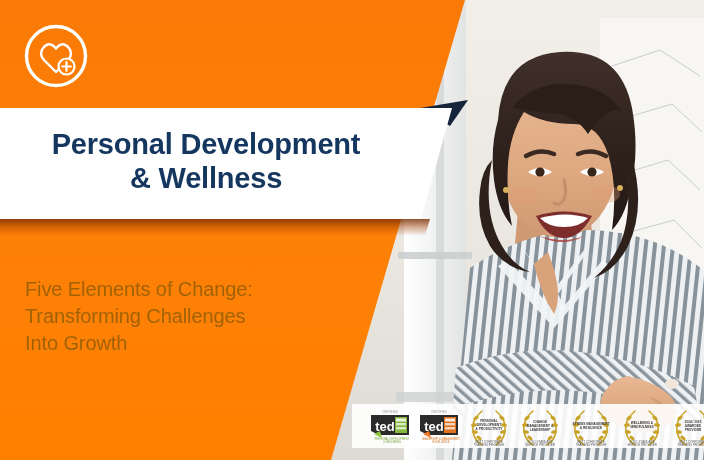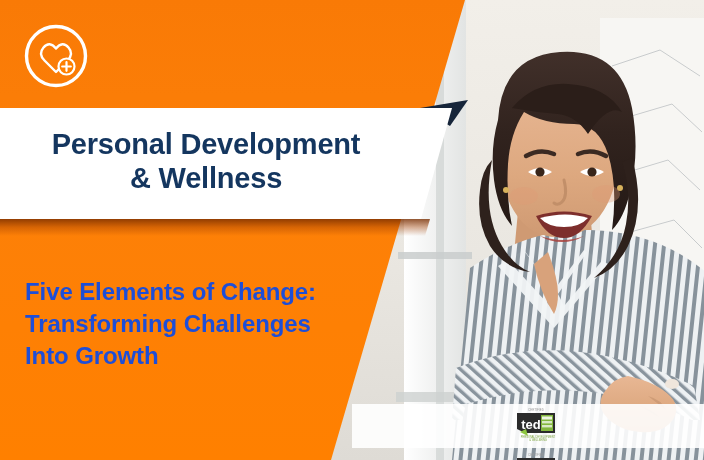--- a/index.html
+++ b/index.html
@@ -49,30 +49,30 @@
     pointer-events:none;
   }
 
   
   .logo{position:absolute;left:22px;top:22px;width:68px;height:68px;}
   .logo svg{display:block;}
 
   
   .subtitle{
     position:absolute;left:25px;top:276px;width:312px;
-    color:#1d4ed8;font-weight:bold;font-size:24px;line-height:1.34;
+    color:#a16207;font-weight:normal;font-size:20px;line-height:1.34;
     white-space:pre-line;letter-spacing:-0.1px;
   }
 
   
   .badge-strip{
     position:absolute;left:352px;top:404px;width:352px;height:44px;
     background:rgba(255,255,255,.90);
     display:flex;align-items:center;justify-content:flex-start;
-    gap:5px;padding-left:16px;box-sizing:border-box;flex-direction:column;
+    gap:5px;padding-left:16px;box-sizing:border-box;
   }
   .badge{flex:0 0 auto;}
   .badge svg{display:block;}
 </style>
 </head>
 <body>
 
 <div id="stage">
 
   <div class="photo">

